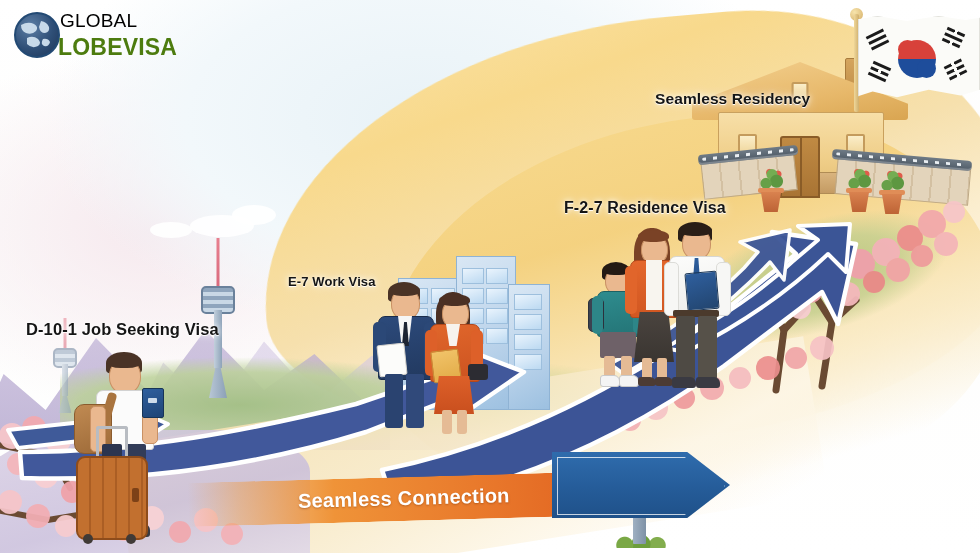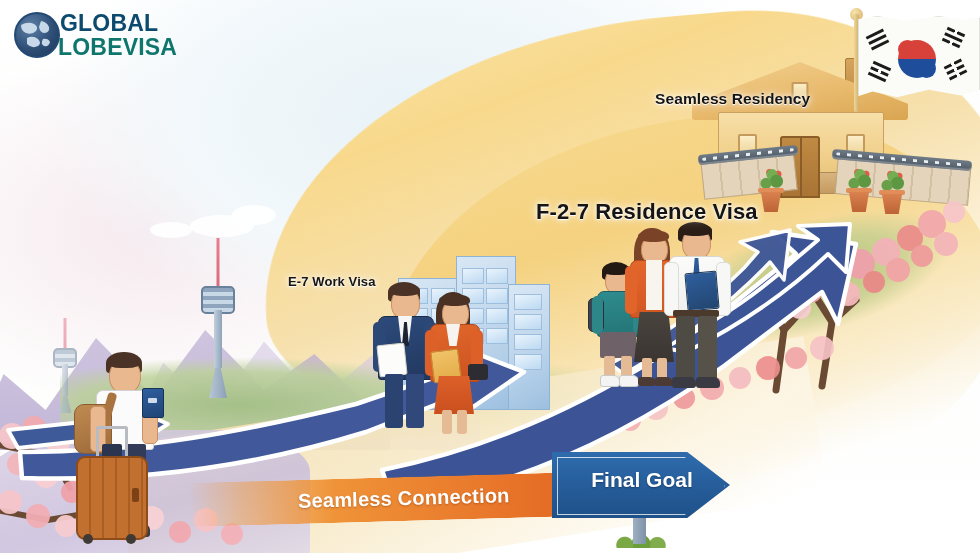--- a/index.html
+++ b/index.html
@@ -195,23 +195,23 @@
     color:#ffffff;font-weight:bold;font-size:21px;
     font-family:"Liberation Sans", sans-serif;
     text-shadow:0 1px 2px rgba(0,0,0,.35);white-space:nowrap;
   }
 
   
   .logo{position:absolute;left:14px;top:8px;width:200px;height:56px;}
   .logo-globe{position:absolute;left:0;top:4px;width:42px;height:42px;border-radius:50%;
     background:radial-gradient(circle at 34% 30%,#5d7fa6 0%,#2f4f77 55%,#1d3557 100%);
     border:2.5px solid #234a74;}
-  .logo-l1{position:absolute;left:46px;top:2px;color:#0c4a6e;font-size:23px;font-weight:bold;
+  .logo-l1{position:absolute;left:46px;top:2px;color:#000000;font-size:19px;font-weight:normal;
     font-family:"Liberation Sans", sans-serif;letter-spacing:.2px;}
-  .logo-l2{position:absolute;left:44px;top:26px;color:#0f766e;font-size:23px;font-weight:bold;
+  .logo-l2{position:absolute;left:44px;top:26px;color:#4d7c0f;font-size:23px;font-weight:bold;
     font-family:"Liberation Sans", sans-serif;letter-spacing:.2px;}
 </style>
 </head>
 <body>
 
 <div id="stage">
 
   <div class="bg-sky"></div>
   <div class="bg-hill-gold"></div>
   <div class="bg-hill-gold2"></div>
@@ -496,35 +496,35 @@
     <div class="arm" style="left:0;top:40px;width:13px;height:52px;background:#f7f7f5;border:1.2px solid #dcdcd8;"></div>
     <div class="arm" style="left:52px;top:40px;width:13px;height:52px;background:#f7f7f5;border:1.2px solid #dcdcd8;"></div>
     <div style="position:absolute;left:22px;top:50px;width:30px;height:36px;background:linear-gradient(165deg,#2f5f9e,#22456f);border:1.3px solid #1a3657;border-radius:2px;transform:rotate(-5deg);"></div>
     <div style="position:absolute;left:9px;top:88px;width:46px;height:7px;background:#4b3a2c;border-radius:2px;"></div>
     <div class="leg" style="left:12px;top:94px;width:19px;height:64px;background:#4e4a44;"></div>
     <div class="leg" style="left:34px;top:94px;width:19px;height:64px;background:#565149;"></div>
     <div class="shoe" style="left:8px;top:155px;width:24px;height:11px;"></div>
     <div class="shoe" style="left:32px;top:155px;width:24px;height:11px;"></div>
   </div>
 
+  <div class="vlabel" style="left:26px;top:320px;font-size:16.5px;">D-10-1 Job Seeking Visa</div>
 
   <div class="vlabel" style="left:288px;top:274px;font-size:13px;">E-7 Work Visa</div>
 
-  <div class="vlabel" style="left:536px;top:199px;font-size:22px;">F-2-7 Residence Visa</div>
+  <div class="vlabel" style="left:564px;top:199px;font-size:16px;">F-2-7 Residence Visa</div>
 
   <div class="vlabel" style="left:655px;top:90px;font-size:15.5px;">Seamless Residency</div>
 
   <div class="banner"></div>
   <div class="banner-text">Seamless Connection</div>
 
   <div class="signgrass"></div>
   <div class="signpost"></div>
   <div class="sign"></div>
   <div class="sign-inner"></div>
-  <div class="sign-text">Final Goal</div>
 
   <div class="logo">
     <div class="logo-globe">
       <svg width="42" height="42" viewBox="0 0 42 42" style="position:absolute;left:-2.5px;top:-2.5px;">
         <g fill="#cfe0ef" opacity="0.95">
           <path d="M7 13 q7 -4 13 -1 q5 3 2 7 q-4 4 -10 2 q-5 -2 -5 -8 Z"></path>
           <path d="M13 26 q6 -3 11 1 q4 4 0 7 q-6 3 -11 -2 Z"></path>
           <path d="M27 9 q6 1 8 6 q1 5 -4 6 q-5 0 -6 -6 Z"></path>
           <path d="M29 27 q5 -1 7 3 q-1 5 -6 4 q-4 -2 -1 -7 Z"></path>
         </g>

